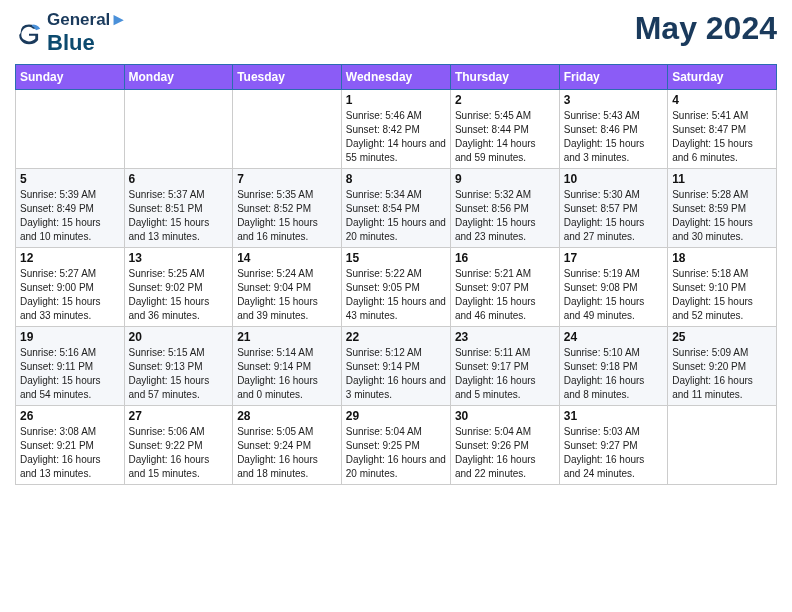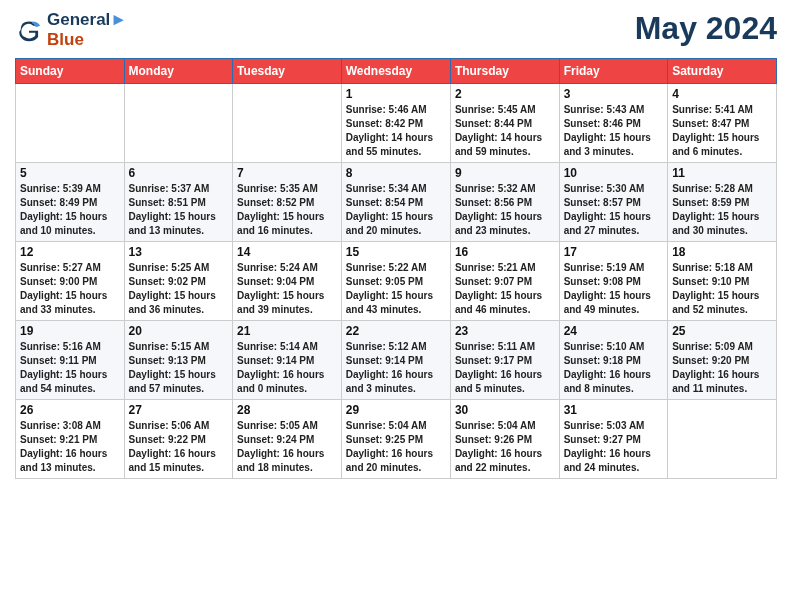--- a/index.html
+++ b/index.html
@@ -36,21 +36,21 @@
     .subtitle {
       font-size: 15px;
       color: #333;
     }
     .calendar {
       width: 100%;
       border-collapse: collapse;
       font-size: 11px;
     }
     .calendar thead tr th {
-      background: #ef4444;
+      background: #8b5cf6;
       color: #fff;
       font-weight: bold;
       font-size: 12px;
       padding: 5px 4px;
       border: 1px solid #2b6cb0;
       text-align: left;
     }
     .calendar tbody tr td {
       border: 1px solid #ccc;
       vertical-align: top;
@@ -65,38 +65,37 @@
     .day-number {
       font-weight: bold;
       font-size: 12px;
       margin-bottom: 2px;
       color: #111;
     }
     .day-info {
       font-size: 10px;
       color: #222;
       line-height: 1.4;
-      font-weight: bold;
     }
     .empty-cell {
       background: #f9f9f9;
     }
   </style>
 </head>
 <body>
 
 <div class="header">
   <div class="logo">
     <svg class="logo-icon" viewBox="0 0 40 40" xmlns="http://www.w3.org/2000/svg">
       <path d="M8 20 Q8 8 20 8 Q28 8 32 14 L26 14 Q23 11 20 11 Q14 11 11 16 Q9 18 9 22 Q9 28 14 30 Q17 32 20 32 Q26 32 29 28 L29 24 L20 24 L20 21 L33 21 L33 30 Q29 36 20 36 Q12 36 8 30 Q6 27 6 23 Z" fill="#1a3a5c"></path>
       <path d="M25 8 Q32 8 36 14 L30 16 Q28 11 24 10 Z" fill="#4a90d9"></path>
     </svg>
     <div>
       <div style="font-size:17px;font-weight:bold;color:#1a3a5c;">General<span style="color:#4a90d9;">►</span></div>
-      <div style="font-size:17px;font-weight:bold;color:#c2410c;">Blue</div>
+      <div style="font-size:22px;font-weight:bold;color:#0c4a6e;">Blue</div>
     </div>
   </div>
   <div class="title-block">
     <div class="month-title">May 2024</div>
   </div>
 </div>
 
 <table class="calendar">
   <thead>
     <tr>

